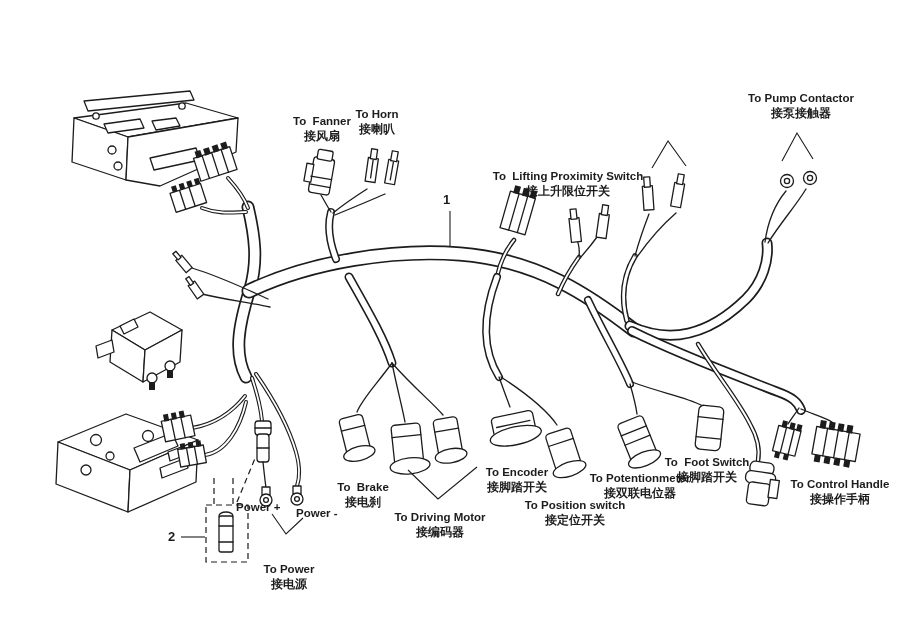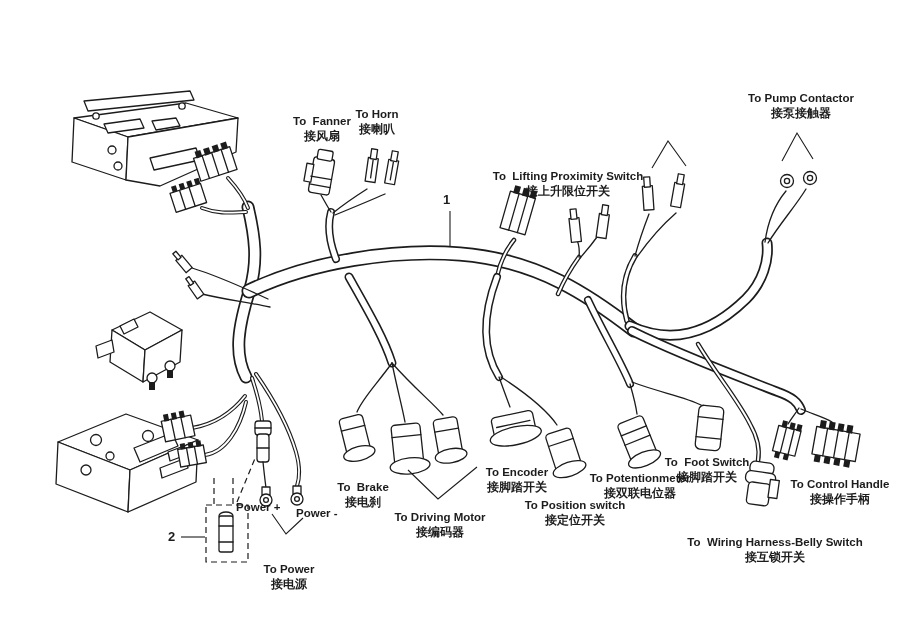--- a/index.html
+++ b/index.html
@@ -401,24 +401,20 @@
   <span class="zh">接双联电位器</span>
 </div>
 <div class="lbl" style="left:840px;top:477px">
   <span>To Control Handle</span>
   <span class="zh">接操作手柄</span>
 </div>
 <div class="lbl" style="left:707px;top:455px">
   <span>To  Foot Switch</span>
   <span class="zh">接脚踏开关</span>
 </div>
-<div class="lbl" style="left:775px;top:535px">
-  <span>To  Wiring Harness-Belly Switch</span>
-  <span class="zh">接互锁开关</span>
-</div>
 <div class="lbl lbl-left" style="left:236px;top:500px">
   <span>Power +</span>
 </div>
 <div class="lbl lbl-left" style="left:296px;top:506px">
   <span>Power -</span>
 </div>
 <div class="lbl" style="left:289px;top:562px">
   <span>To Power</span>
   <span class="zh">接电源</span>
 </div>

